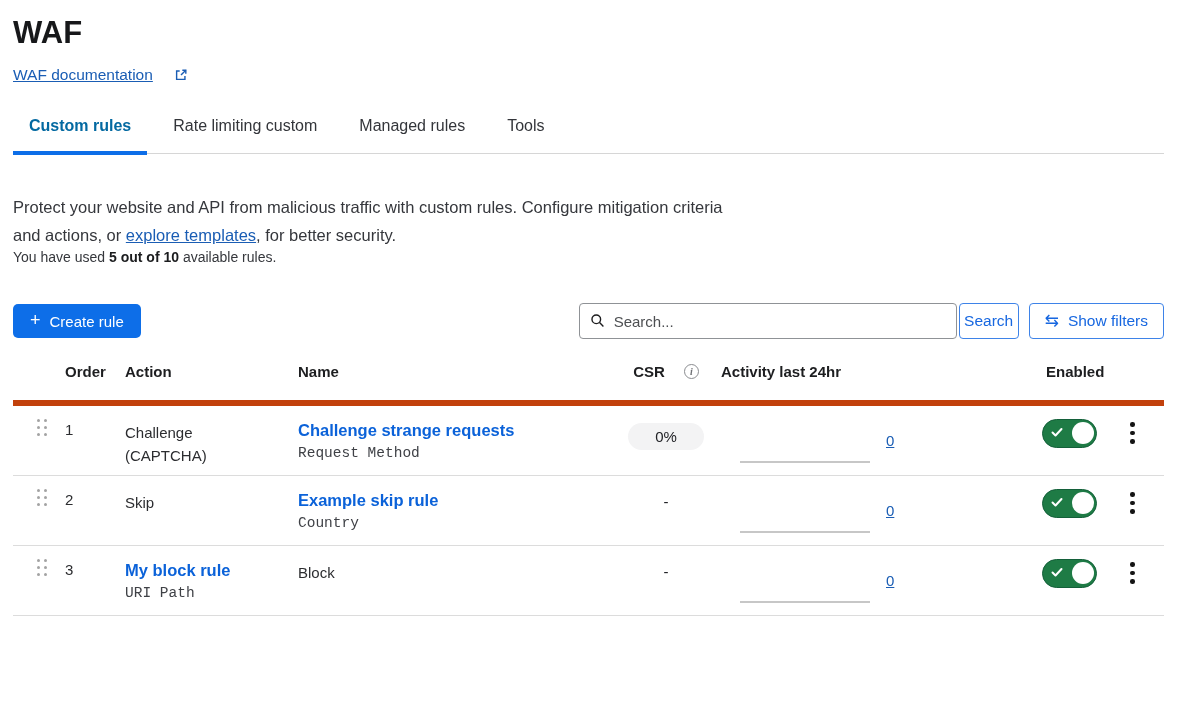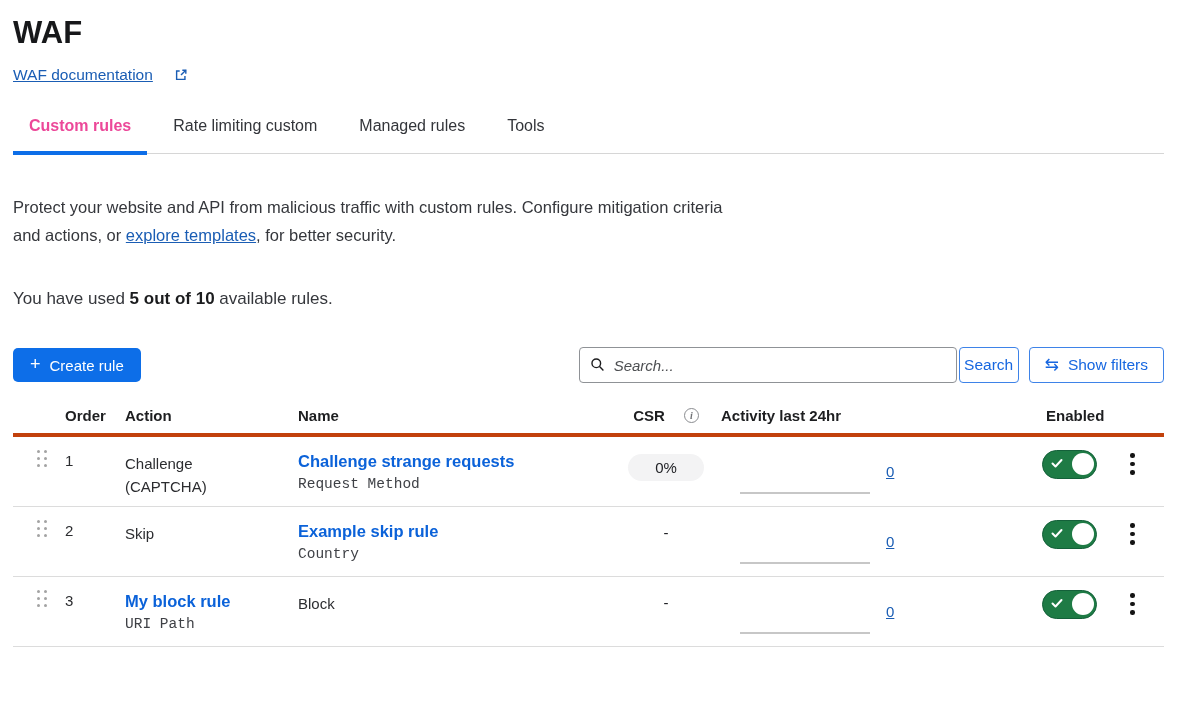--- a/index.html
+++ b/index.html
@@ -10,49 +10,49 @@
   .eyebrow { font-size:15px; line-height:19px; color:#2f3135; }
   h1.title { margin-top:6px; font-size:31px; line-height:38px; font-weight:700; color:#17181a; letter-spacing:.2px; }
   .desc { margin-top:15px; font-size:16.5px; line-height:21px; color:#35373c; }
 
   .doclink-row { margin-top:14px; display:flex; align-items:center; gap:21px; }
   .doclink { font-size:15.5px; color:#1a5db4; text-decoration:underline; cursor:pointer; }
   .ext-icon { color:#1a5db4; display:inline-flex; }
 
   .tabs { margin-top:33px; display:flex; gap:10px; border-bottom:1px solid #d6d6d6; }
   .tab { position:relative; padding:0 16px 18px 16px; font-size:16px; color:#33353a; cursor:pointer; white-space:nowrap; }
-  .tab.active { font-weight:700; color:#ec4899; }
+  .tab.active { font-weight:700; color:#0369a1; }
   .tab.active::after { content:""; position:absolute; left:0; right:0; bottom:-2px; height:4px; background:#0d6ee8; }
 
   .intro { margin-top:40px; max-width:737px; font-size:16.5px; line-height:27.5px; color:#35373c; }
   .inline-link { color:#1a5db4; text-decoration:underline; cursor:pointer; }
-  .usage { margin-top:40px; font-size:17px; color:#35373c; }
+  .usage { font-size:14px; color:#35373c; }
   .usage b { color:#1b1c1e; }
 
   .toolbar { margin-top:38px; display:flex; justify-content:space-between; align-items:center; }
   .create-btn { display:inline-flex; align-items:center; gap:9px; height:34px; padding:0 17px;
     background:#0d6ee8; color:#fff; border:none; border-radius:5px; font-size:15px;
     font-family:inherit; cursor:pointer; }
   .create-btn .plus { font-size:18px; font-weight:300; line-height:1; margin-top:-2px; }
   .toolbar-right { display:flex; align-items:center; }
   .search-wrap { position:relative; }
   .search-input { width:378px; height:36px; border:1px solid #8f9296; border-radius:4px;
-    padding:0 10px 0 34px; font-size:15px; font-family:inherit; color:#1d1e20;font-style:italic; }
+    padding:0 10px 0 34px; font-size:15px; font-family:inherit; color:#1d1e20; }
   .search-input::placeholder { color:#4d4f52; }
   .search-icon { position:absolute; left:11px; top:10px; color:#1c1c1e; pointer-events:none; display:inline-flex; }
   .search-btn { margin-left:2px; width:60px; height:36px; background:#fff; border:1px solid #3e83e8;
     border-radius:4px; color:#1767e0; font-size:15.5px; font-family:inherit; cursor:pointer; }
   .filters-btn { margin-left:10px; height:36px; padding:0 15px; display:inline-flex; align-items:center; gap:9px;
     background:#fff; border:1px solid #3e83e8; border-radius:4px; color:#1767e0; font-size:15.5px;
     font-family:inherit; cursor:pointer; }
   .filters-btn .swap { font-family:"DejaVu Sans", sans-serif; font-size:17px; line-height:1; margin-top:-1px; }
 
   .rules-table { margin-top:24px; }
   .thead, .trow { display:grid; grid-template-columns:39px 60px 173px 339px 84px 325px 82px 49px; }
-  .thead { border-bottom:4px solid #c2410c; padding-bottom:9px; }
+  .thead { border-bottom:6px solid #c2410c; padding-bottom:20px; }
   .th { font-size:15px; font-weight:700; color:#1d1e20; padding-left:13px; }
   .th.csr-h { padding-left:0; text-align:center; display:flex; justify-content:center; align-items:center; gap:19px; }
   .info-icon { width:15px; height:15px; border:1px solid #8a8c90; border-radius:50%;
     color:#6f7175; font-size:10px; font-style:italic; font-family:"Liberation Serif", serif;
     display:inline-flex; align-items:center; justify-content:center; }
   .trow { position:relative; height:70px; border-bottom:1px solid #dcdcdc; }
   .cell { padding-top:15px; font-size:15px; color:#2c2d30; }
   .cell.drag { padding:13px 0 0 24px; }
   .drag-dots { display:grid; grid-template-columns:3px 3px; gap:4px 4px; cursor:grab; width:10px; }
   .drag-dots i { width:3px; height:3px; border-radius:50%; background:#a3a3a3; }

